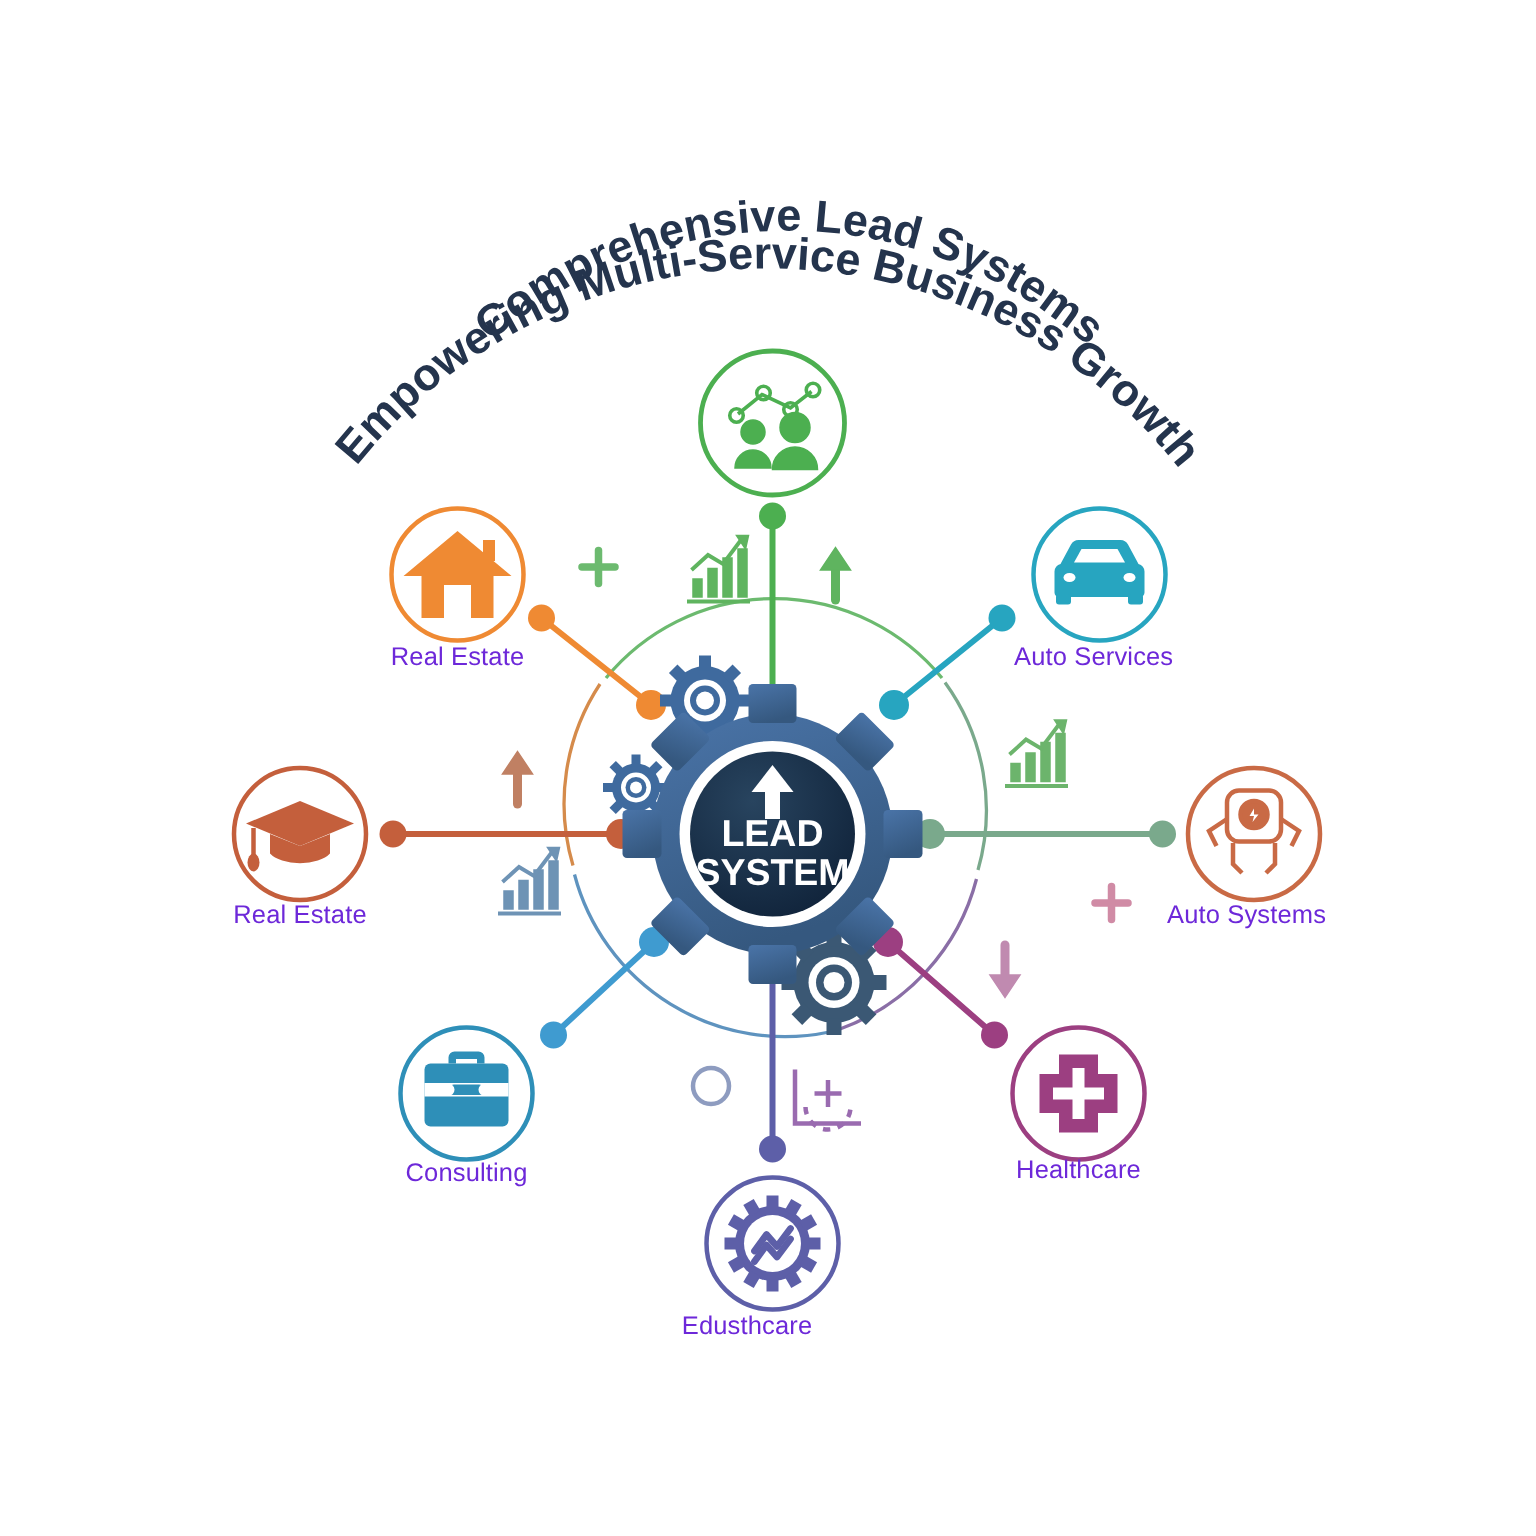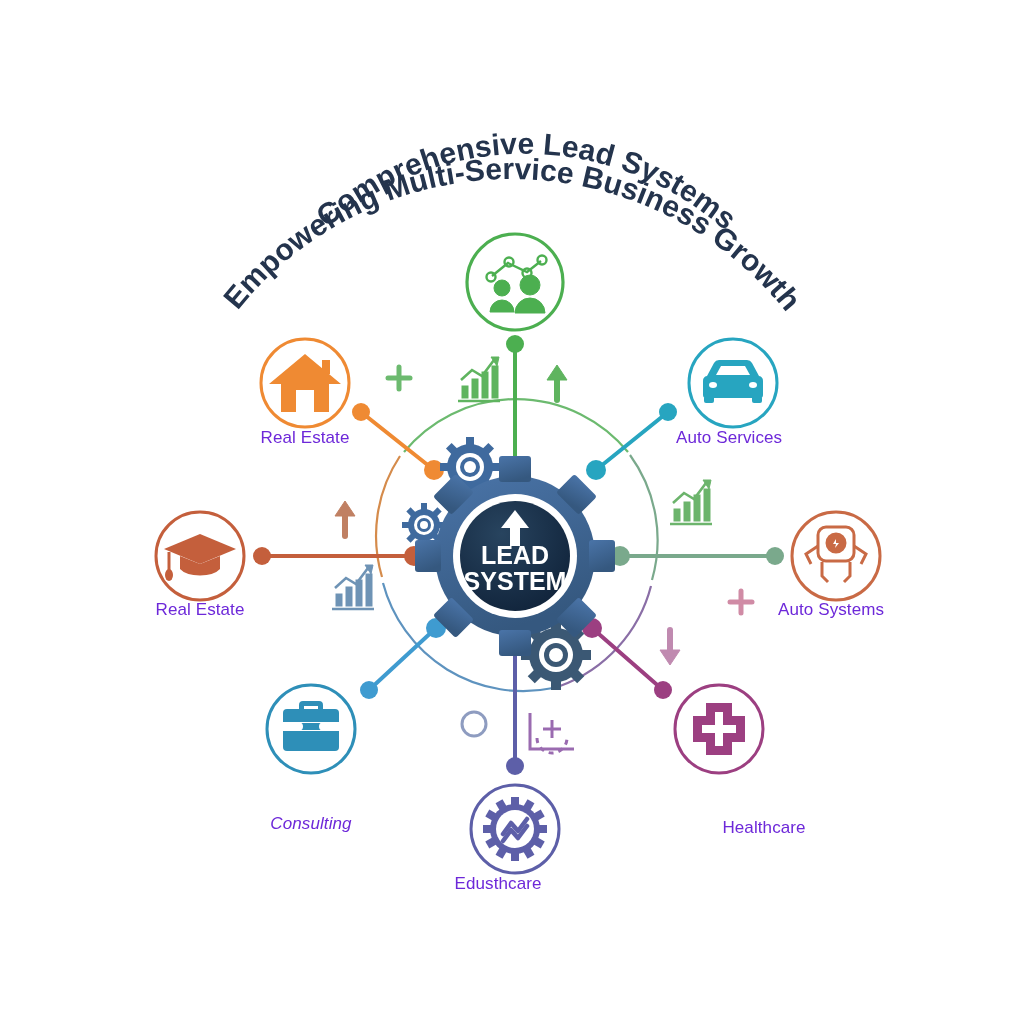--- a/index.html
+++ b/index.html
@@ -337,17 +337,17 @@
         <polyline points="-12,5 -4,-6 3,2 12,-10" fill="none" stroke="#5d5fa8" stroke-width="4.5" stroke-linecap="round" stroke-linejoin="round"></polyline>
         <polyline points="-12,12 -4,1 3,9 12,-3" fill="none" stroke="#5d5fa8" stroke-width="4.5" stroke-linecap="round" stroke-linejoin="round"></polyline>
       </g>
     </g>
   </svg>
 
   <div class="nodelabel c" style="left:305px;top:428px;">Real Estate</div>
   <div class="nodelabel" style="left:676px;top:428px;">Auto Services</div>
   <div class="nodelabel c" style="left:200px;top:600px;">Real Estate</div>
   <div class="nodelabel" style="left:778px;top:600px;">Auto Systems</div>
-  <div class="nodelabel c" style="left:311px;top:814px;font-style:italic;">Consulting</div>
-  <div class="nodelabel c" style="left:719px;top:818px;margin-left:45px;">Healthcare</div>
+  <div class="nodelabel c" style="left:311px;top:772px;">Consulting</div>
+  <div class="nodelabel c" style="left:719px;top:770px;">Healthcare</div>
   <div class="nodelabel c" style="left:498px;top:874px;">Edusthcare</div>
 
 </div>
 
 </body></html>

